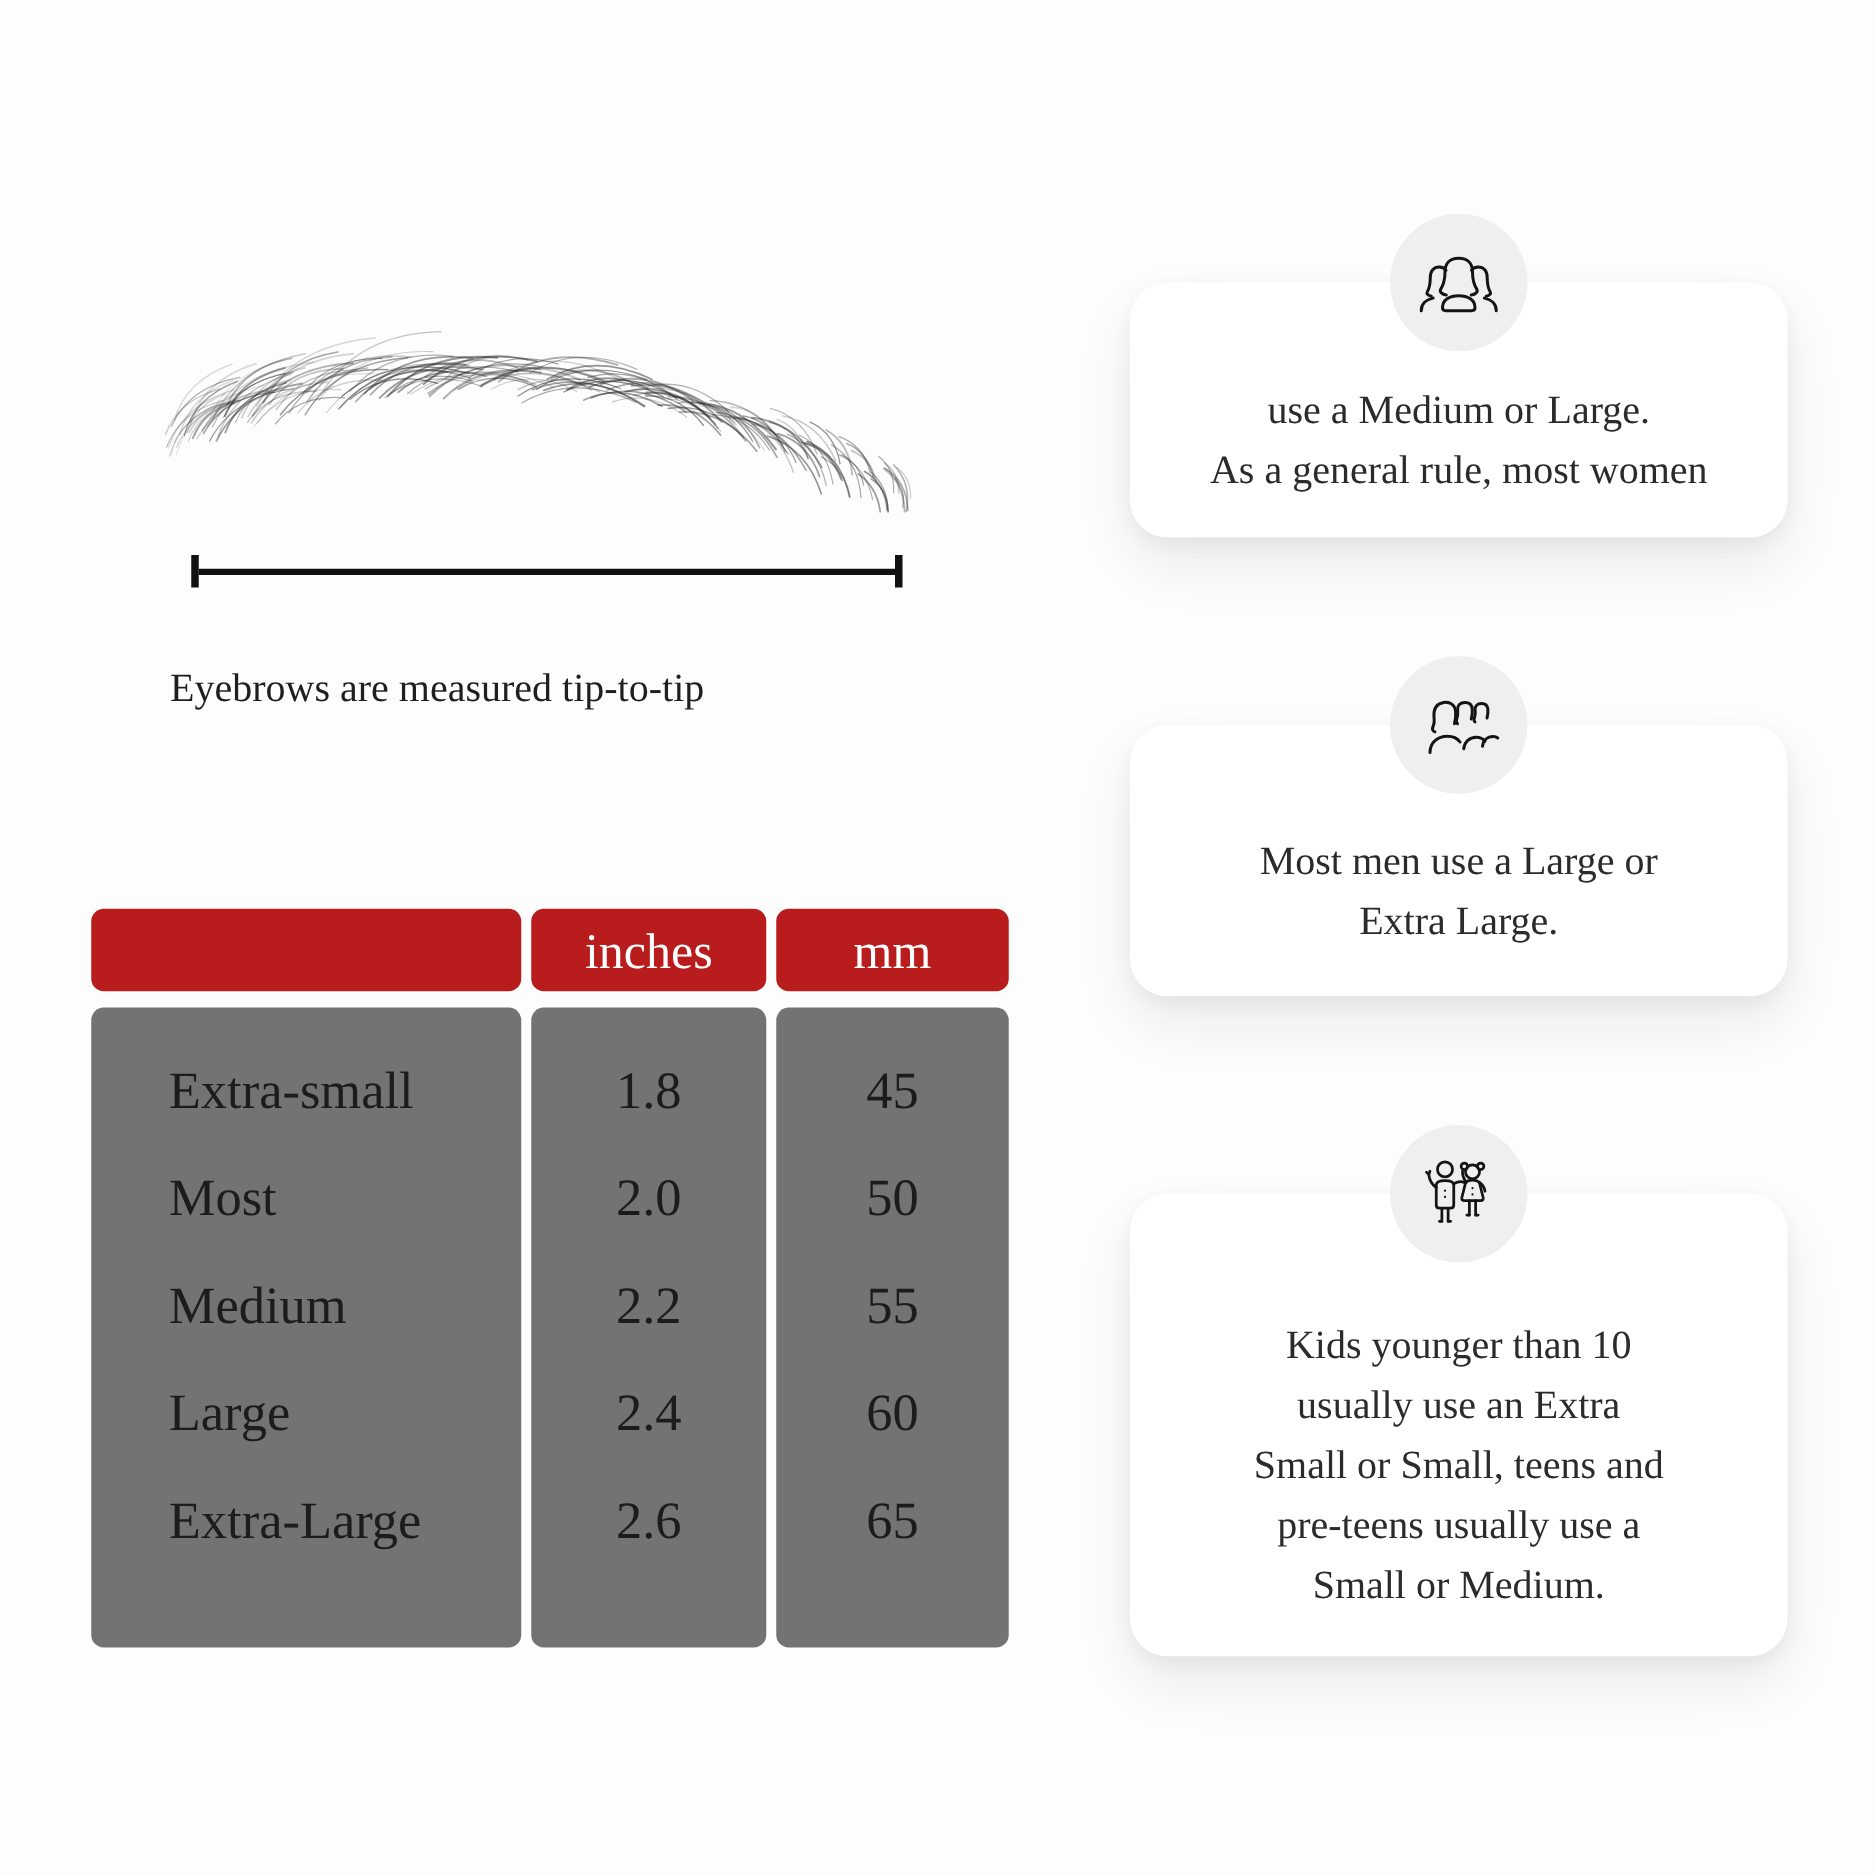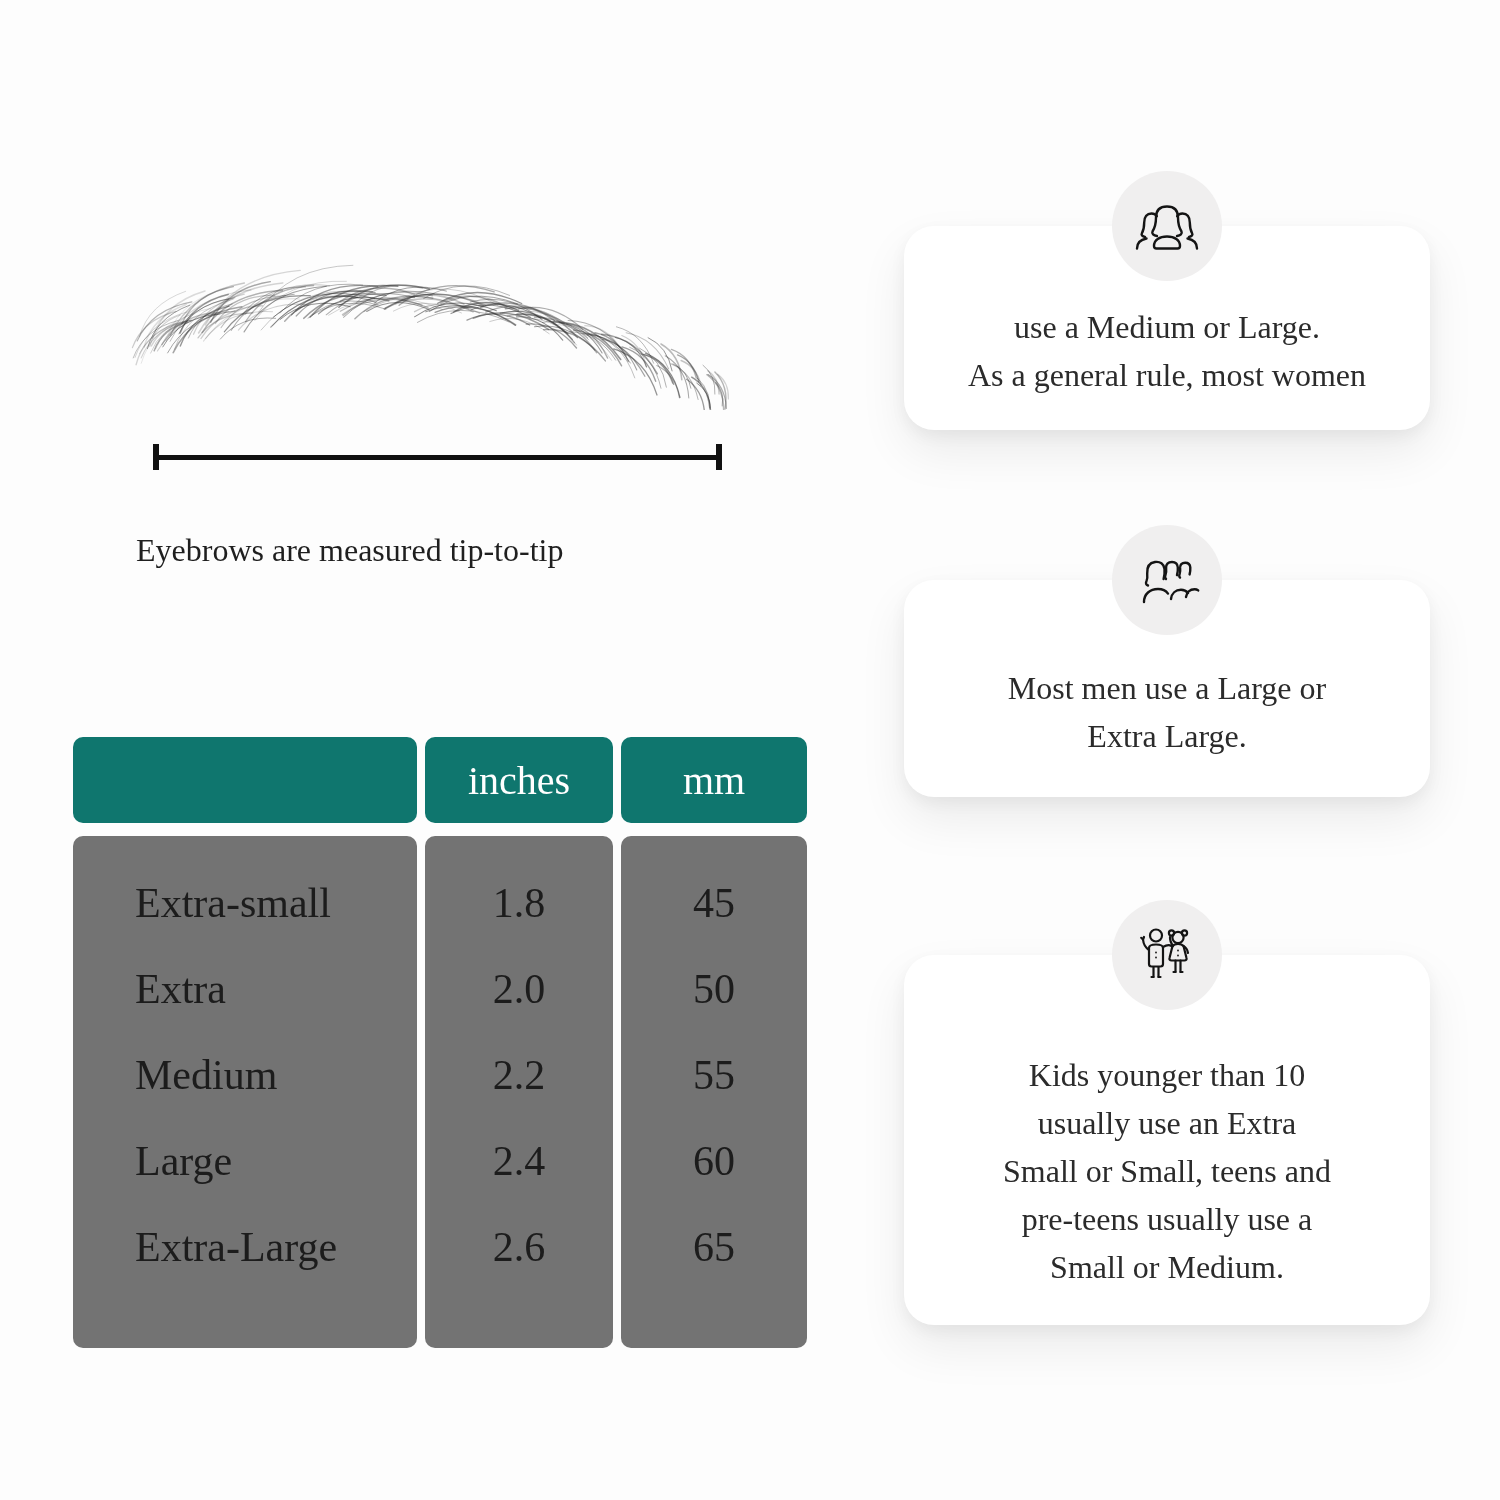--- a/index.html
+++ b/index.html
@@ -23,22 +23,22 @@
     position:absolute;left:136px;top:524px;width:620px;
     font-size:32px;line-height:1.63;color:#1f1f1f;
   }
   .caption span{display:block;}
 
   
   .size-table{position:absolute;left:73px;top:727px;width:734px;}
   .thead,.tbody{display:grid;grid-template-columns:344px 188px 186px;column-gap:8px;}
   .thead{margin-bottom:13px;}
   .th{
-    height:86px;background:#0f766e;border-radius:10px;
-    color:#fff;font-size:40px;display:flex;align-items:center;justify-content:center;margin-top:10px;
+    height:66px;background:#b91c1c;border-radius:10px;
+    color:#fff;font-size:40px;display:flex;align-items:center;justify-content:center;
   }
   .tcol{
     background:#737373;border-radius:10px;height:512px;
     padding-top:24px;box-sizing:border-box;
     display:flex;flex-direction:column;
   }
   .tcell{
     height:86px;display:flex;align-items:center;justify-content:center;
     font-size:42px;color:#1c1c1c;
   }
@@ -254,21 +254,21 @@
 
   <div class="size-table">
     <div class="thead">
       <div class="th"></div>
       <div class="th">inches</div>
       <div class="th">mm</div>
     </div>
     <div class="tbody">
       <div class="tcol labels">
         <div class="tcell">Extra-small</div>
-        <div class="tcell">Extra</div>
+        <div class="tcell">Most</div>
         <div class="tcell">Medium</div>
         <div class="tcell">Large</div>
         <div class="tcell">Extra-Large</div>
       </div>
       <div class="tcol">
         <div class="tcell">1.8</div>
         <div class="tcell">2.0</div>
         <div class="tcell">2.2</div>
         <div class="tcell">2.4</div>
         <div class="tcell">2.6</div>

